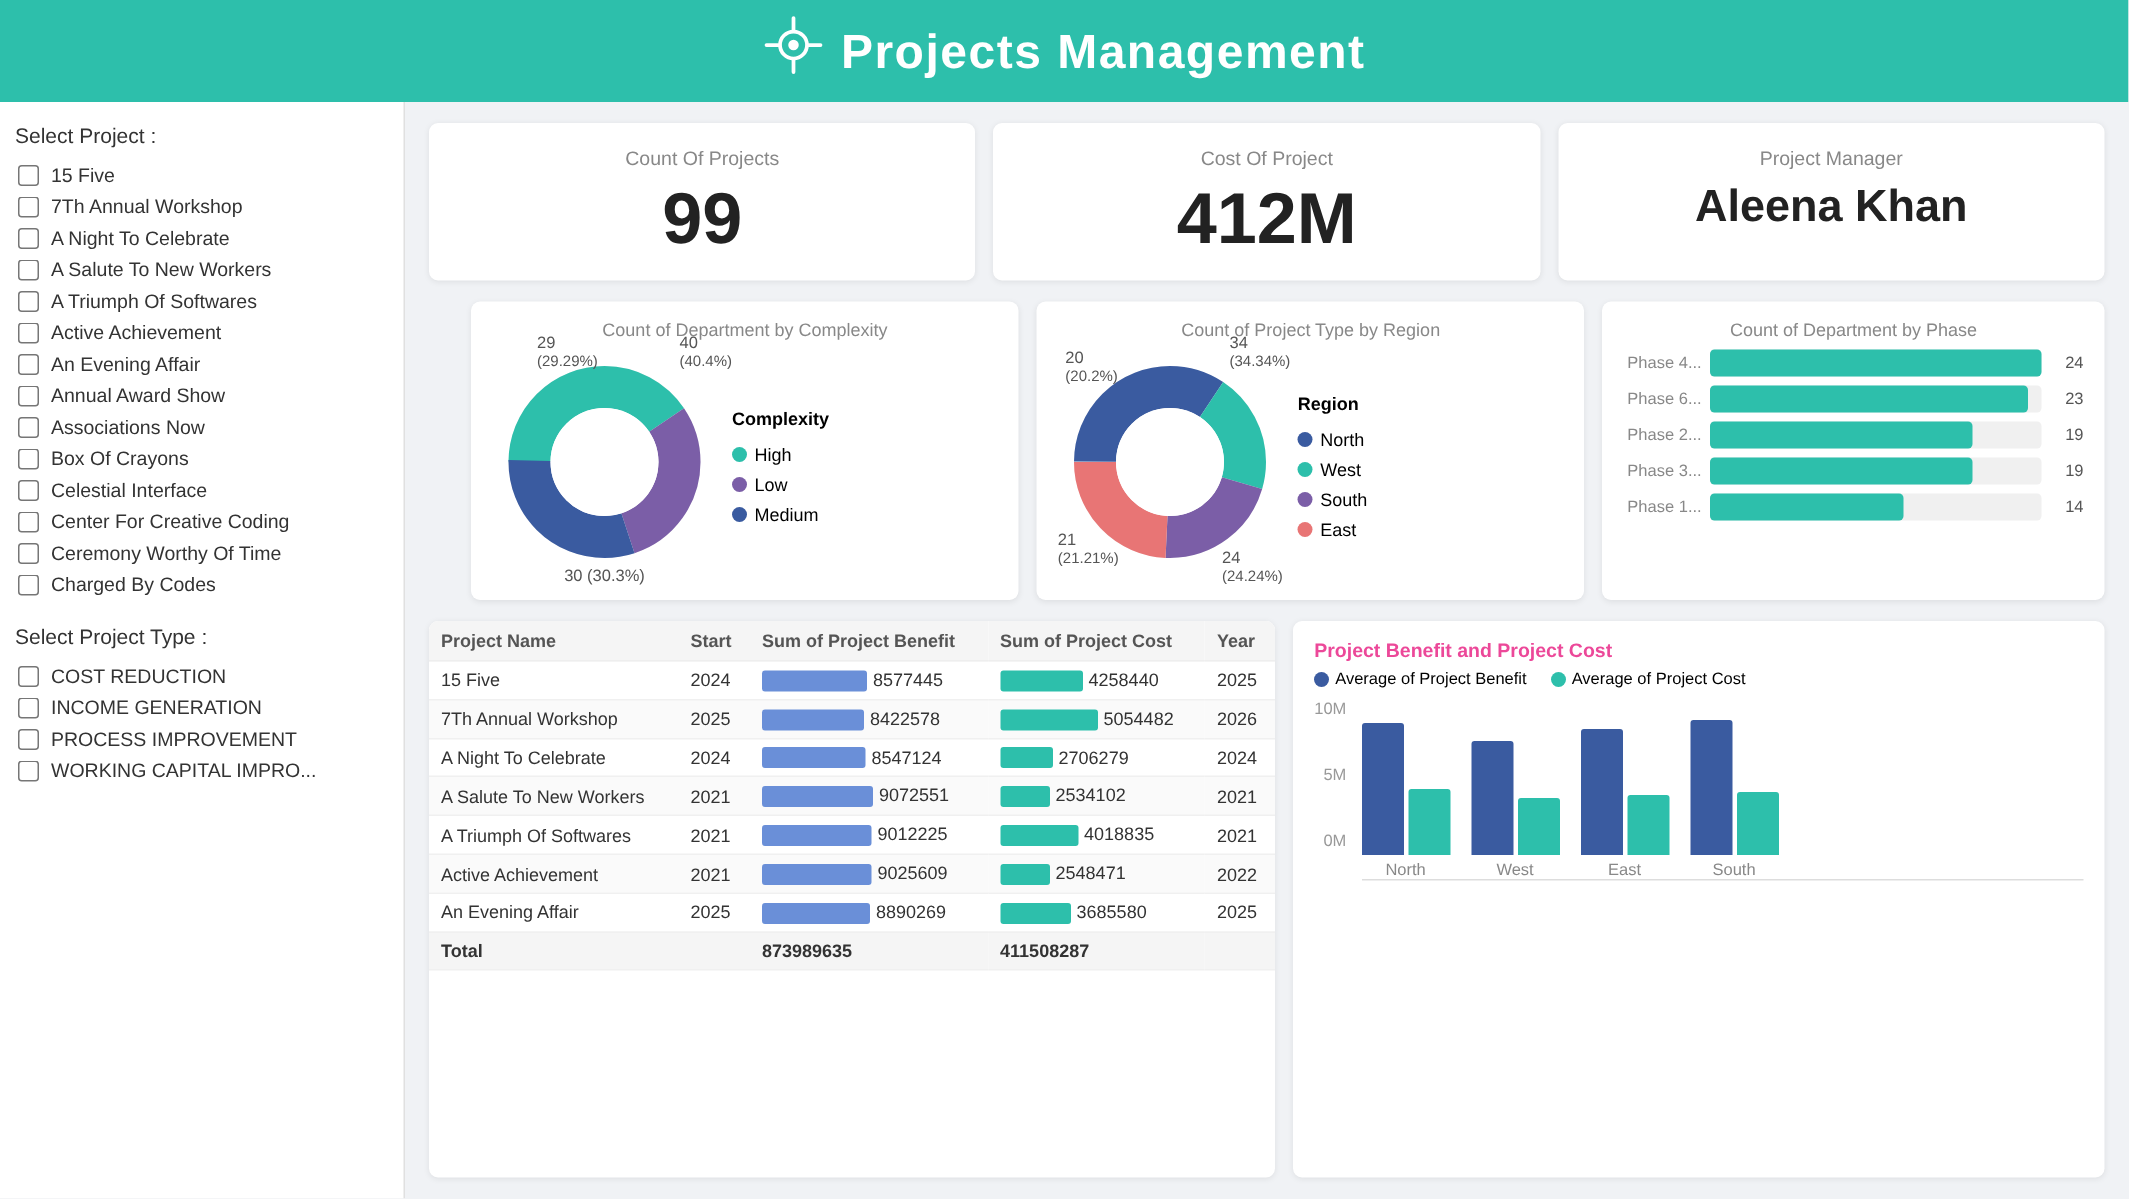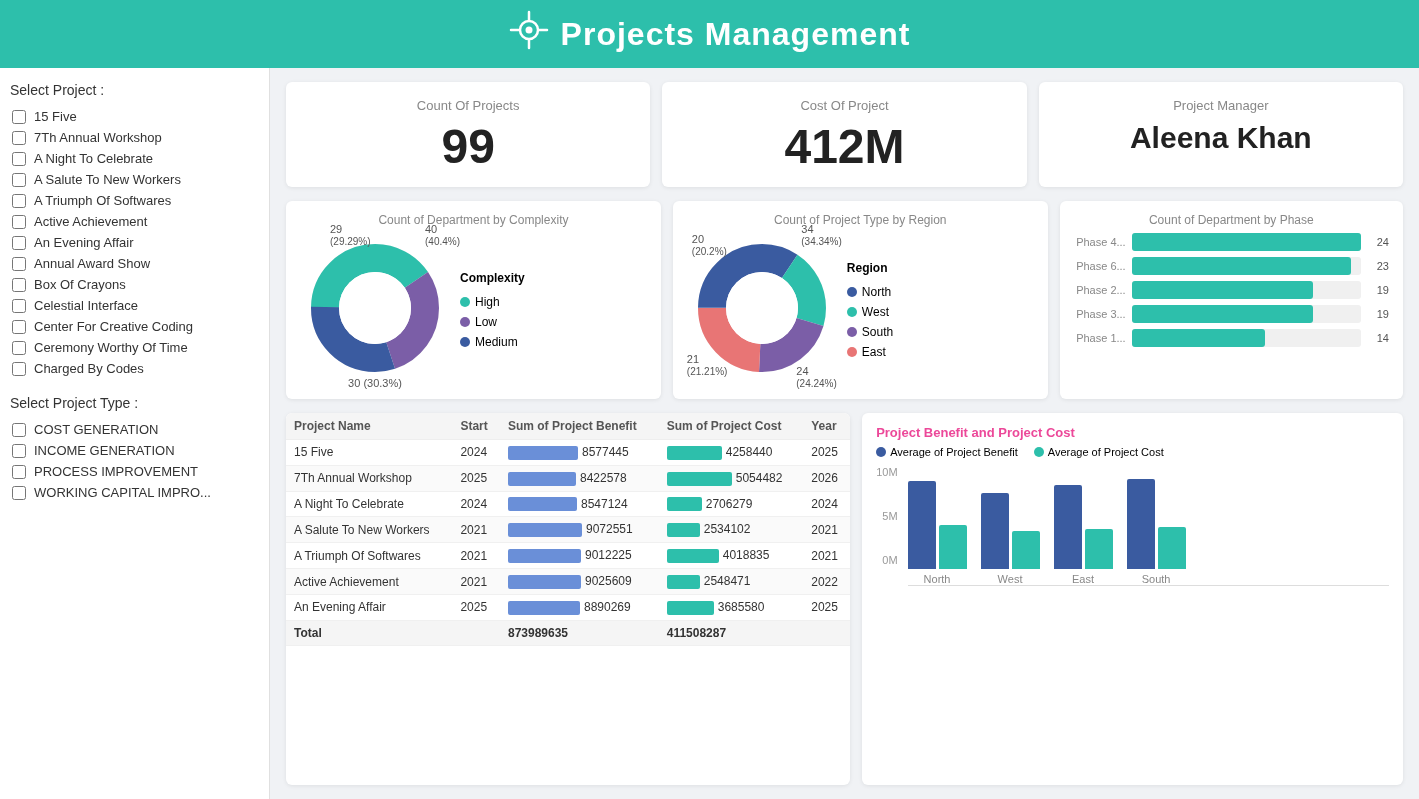--- a/index.html
+++ b/index.html
@@ -98,21 +98,21 @@
     .chart-row {
       display: flex;
       gap: 12px;
     }
     .chart-card {
       background: #fff;
       border-radius: 6px;
       box-shadow: 0 1px 4px rgba(0,0,0,0.08);
       padding: 12px 14px;
     }
-    .chart-card.donut-card { flex: 1.1; }
+    .chart-card.donut-card { flex: 1.1; margin-left: 28px; }
     .chart-card.donut-card2 { flex: 1.1; }
     .chart-card.bar-card { flex: 1; }
     .chart-title {
       font-size: 12px;
       color: #888;
       margin-bottom: 6px;
       text-align: center;
     }
 
     
@@ -254,20 +254,24 @@
       <li>
           <input type="checkbox" style=""> 
           <span>An Evening Affair</span>
         </li>
       <li>
           <input type="checkbox" style=""> 
           <span>Annual Award Show</span>
         </li>
       <li>
           <input type="checkbox" style=""> 
+          <span>Associations Now</span>
+        </li>
+      <li>
+          <input type="checkbox" style=""> 
           <span>Box Of Crayons</span>
         </li>
       <li>
           <input type="checkbox" style=""> 
           <span>Celestial Interface</span>
         </li>
       <li>
           <input type="checkbox" style=""> 
           <span>Center For Creative Coding</span>
         </li>
@@ -278,21 +282,21 @@
       <li>
           <input type="checkbox" style=""> 
           <span>Charged By Codes</span>
         </li>
     </ul>
 
     <div class="sidebar-section-title">Select Project Type :</div>
     <ul class="sidebar-list">
       <li>
           <input type="checkbox" style=""> 
-          <span>COST GENERATION</span>
+          <span>COST REDUCTION</span>
         </li>
       <li>
           <input type="checkbox" style=""> 
           <span>INCOME GENERATION</span>
         </li>
       <li>
           <input type="checkbox" style=""> 
           <span>PROCESS IMPROVEMENT</span>
         </li>
       <li>

